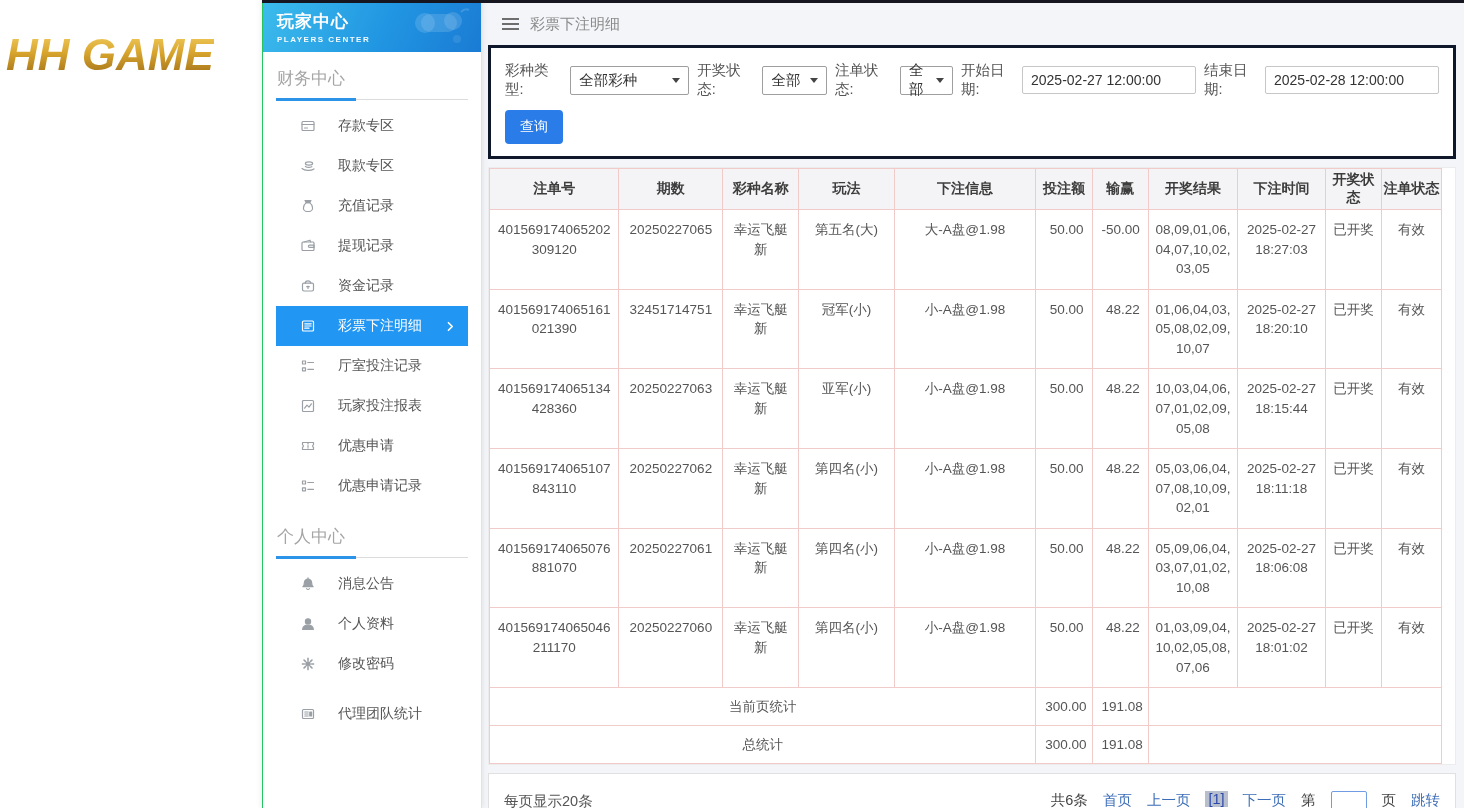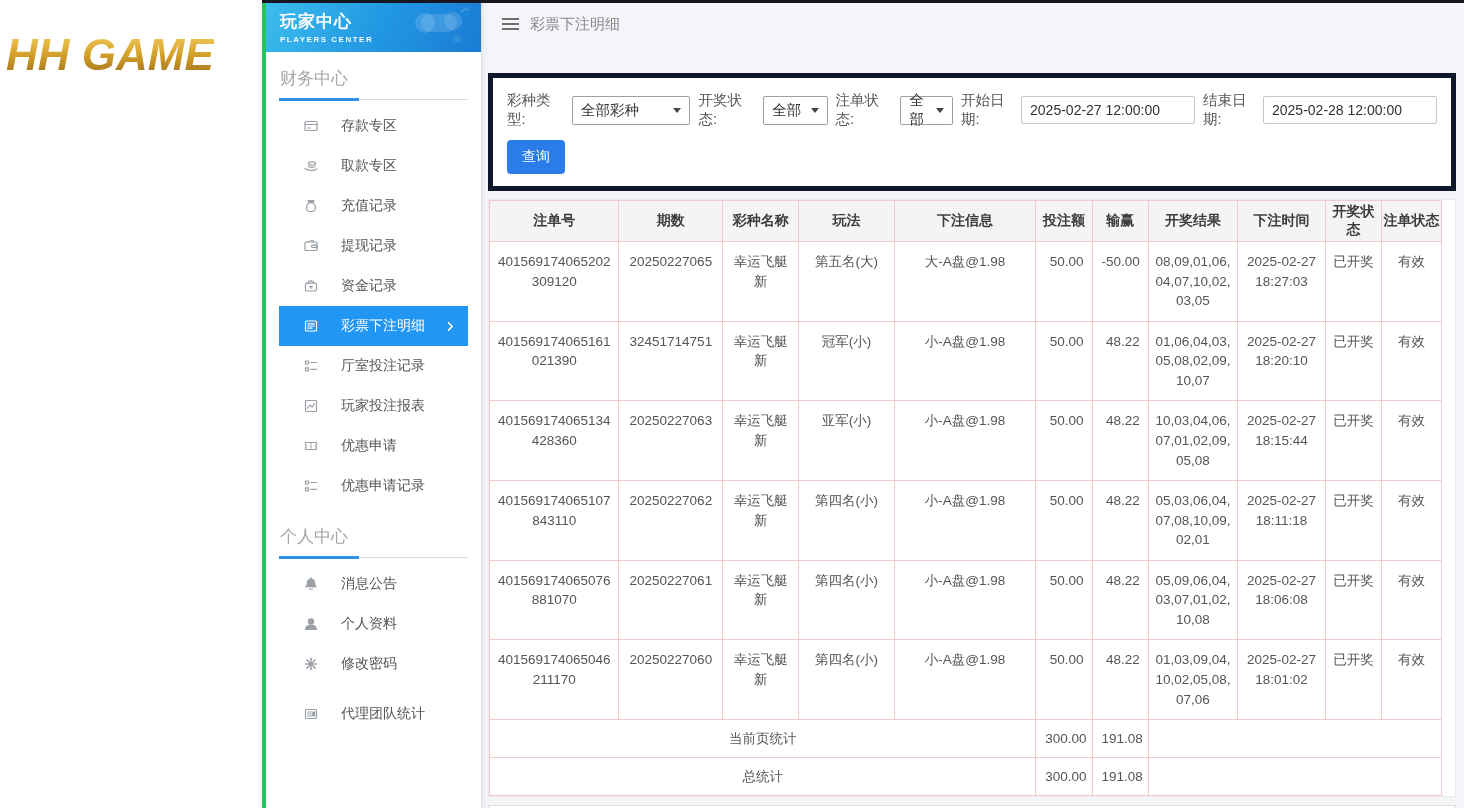--- a/index.html
+++ b/index.html
@@ -11,21 +11,21 @@
   
   .left-area { width:262px; background:#fff; }
   .logo { margin:30px 0 0 6px; white-space:nowrap; overflow:hidden; }
   .logo-text {
     font-size:44px; font-weight:bold; font-style:italic; letter-spacing:0px;
     background:linear-gradient(180deg,#f5d266 0%, #d9a62e 45%, #9c6b16 100%);
     -webkit-background-clip:text; background-clip:text; color:transparent;margin-top:28px;
   }
 
   
-  .sidebar { width:220px; background:#fff; border-left:4px solid #22c55e; border-right:1px solid #e2e2e2;
+  .sidebar { width:220px; background:#fff; border-left:1px solid #22c55e; border-right:1px solid #e2e2e2;
              box-shadow:-2px 0 5px rgba(0,0,0,.05), 2px 0 5px rgba(0,0,0,.05); position:relative; z-index:2; }
   .sb-header { height:50px; margin-top:2px; position:relative; overflow:hidden;
     background:linear-gradient(115deg,#3cbcec 0%, #2196e2 55%, #1a7bd4 100%); color:#fff; padding:8px 0 0 14px; }
   .sb-title-main { font-size:17px; font-weight:bold; letter-spacing:1px; }
   .sb-title-sub { font-size:8px; letter-spacing:1.5px; margin-top:2px; color:rgba(255,255,255,.95); font-weight:bold; }
   .sb-gamepad { position:absolute; right:8px; top:4px; opacity:.5; }
 
   .sb-section { margin:0 13px; }
   .sb-sec-title { color:#a5a5a5; font-size:17px; padding:15px 0 9px 1px; border-bottom:1px solid #dcdcdc; position:relative; }
   .sb-sec-title::after { content:""; position:absolute; left:0; bottom:-2px; width:80px; height:3px; background:#2b93e8; }
@@ -35,21 +35,21 @@
   .sb-item.active { background:#2196f3; color:#fff; }
   .sb-item.active .sb-icon { color:#fff; }
   .sb-chev { margin-left:auto; margin-right:12px; color:#fff; display:inline-flex; }
 
   
   .main { flex:1; background:#f3f5f9; padding:3px 8px 0 6px; }
   .topbar { height:42px; display:flex; align-items:center; padding-left:14px; color:#8a8a8a; font-size:15px; }
   .hamburger { width:17px; margin-right:11px; display:inline-block; }
   .hamburger i { display:block; height:2px; background:#6e6e6e; margin:3px 0; }
 
-  .filter-card { background:#fff; border:5px solid #0f172a; padding:13px 14px 12px;margin-top:28px; }
+  .filter-card { background:#fff; border:3px solid #0f172a; padding:13px 14px 12px; }
   .filter-row { display:flex; align-items:center; font-size:14.5px; color:#555; }
   .fgroup { display:flex; align-items:center; margin-right:8px; }
   .fgroup label { margin-right:5px; }
   .selectbox { display:inline-flex; align-items:center; justify-content:space-between; gap:0;
                border:1px solid #9f9f9f; border-radius:2px; background:#fff; height:29px; padding:0 8px; color:#333; cursor:pointer; }
   .caret { width:0; height:0; border-left:4px solid transparent; border-right:4px solid transparent; border-top:5px solid #444; }
   .dateinput { height:28px; width:174px; border:1px solid #c6c6c6; border-radius:2px; padding:0 8px; font-size:14px; color:#333;
                font-family:"Liberation Sans",sans-serif; }
   .search-btn { margin-top:11px; background:#2a7ce8; color:#fff; border:none; border-radius:4px;
                 padding:8px 15px; font-size:14px; cursor:pointer;text-align:center; }

